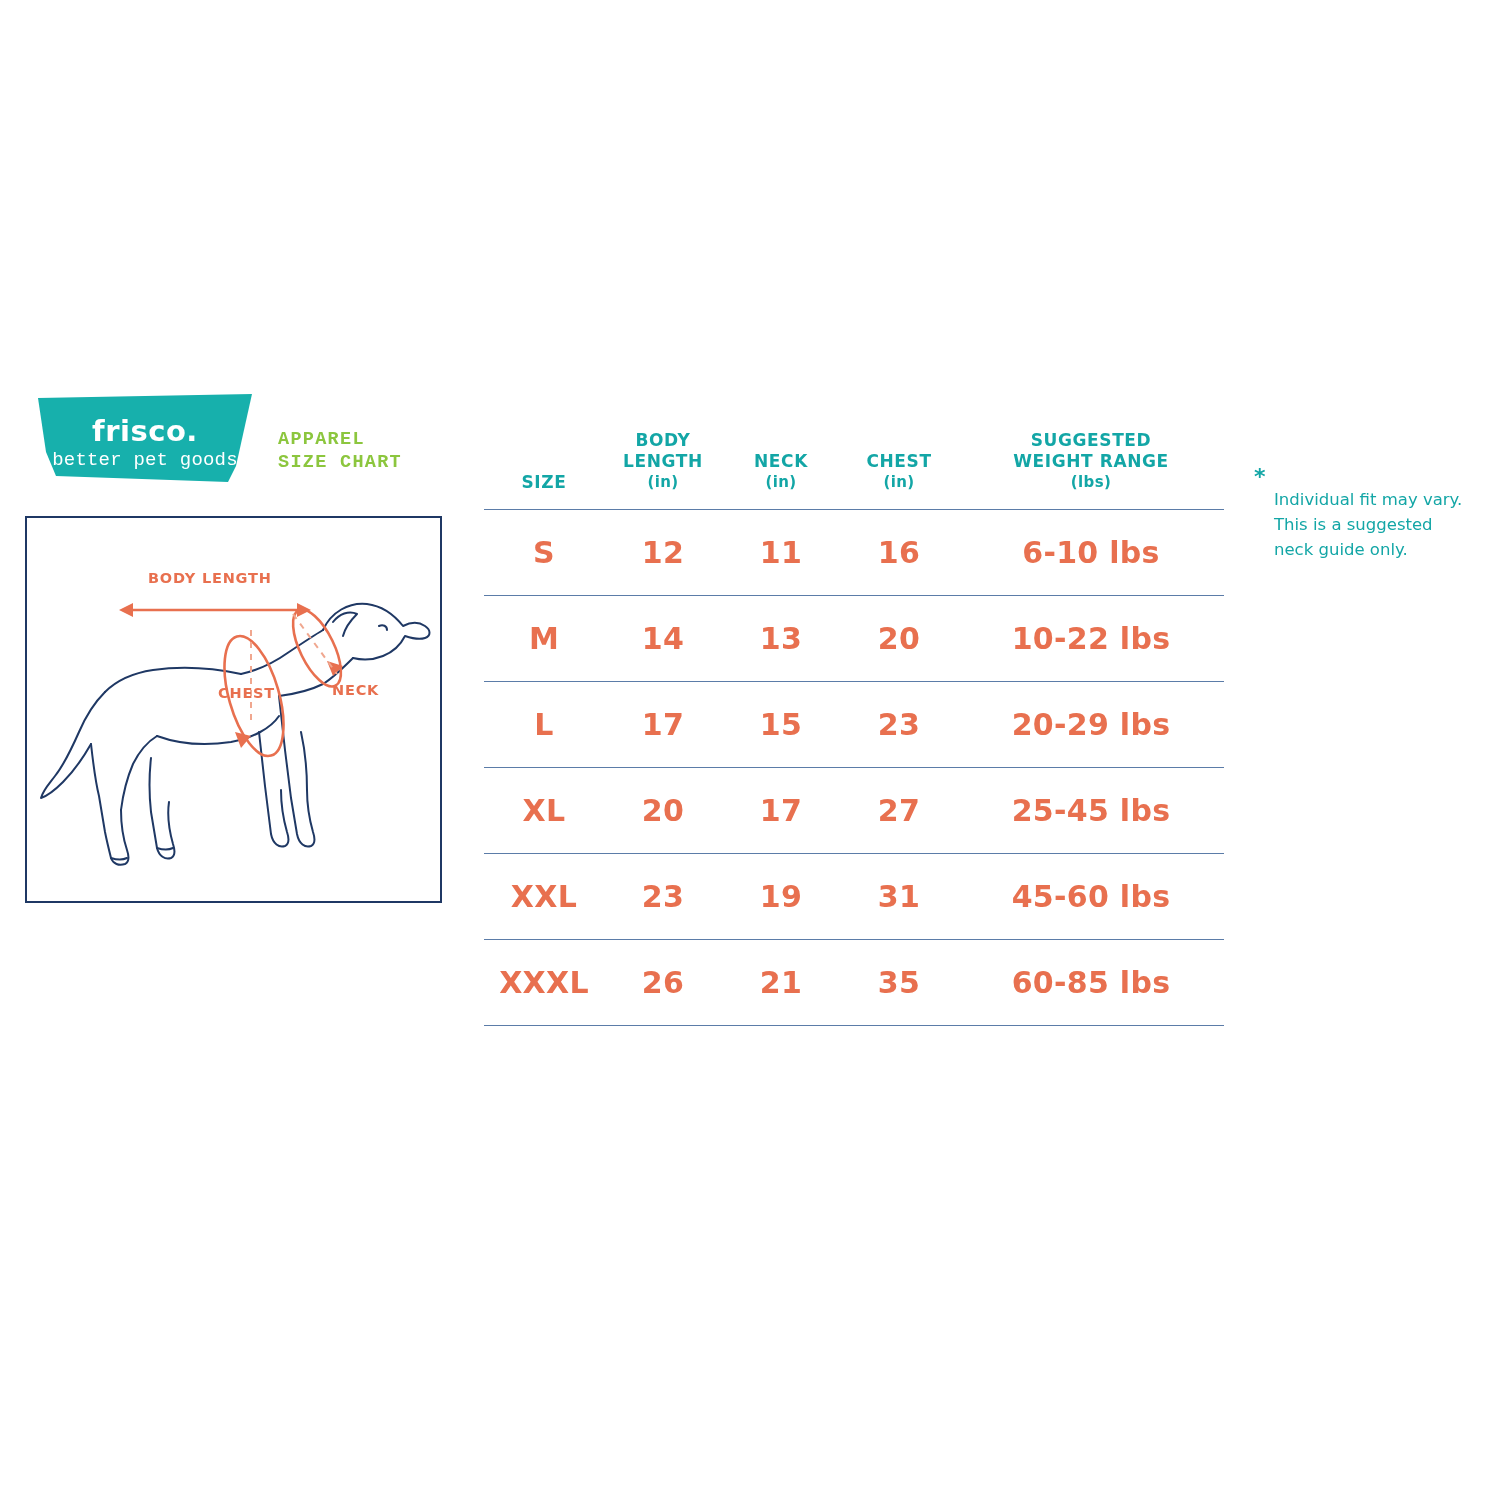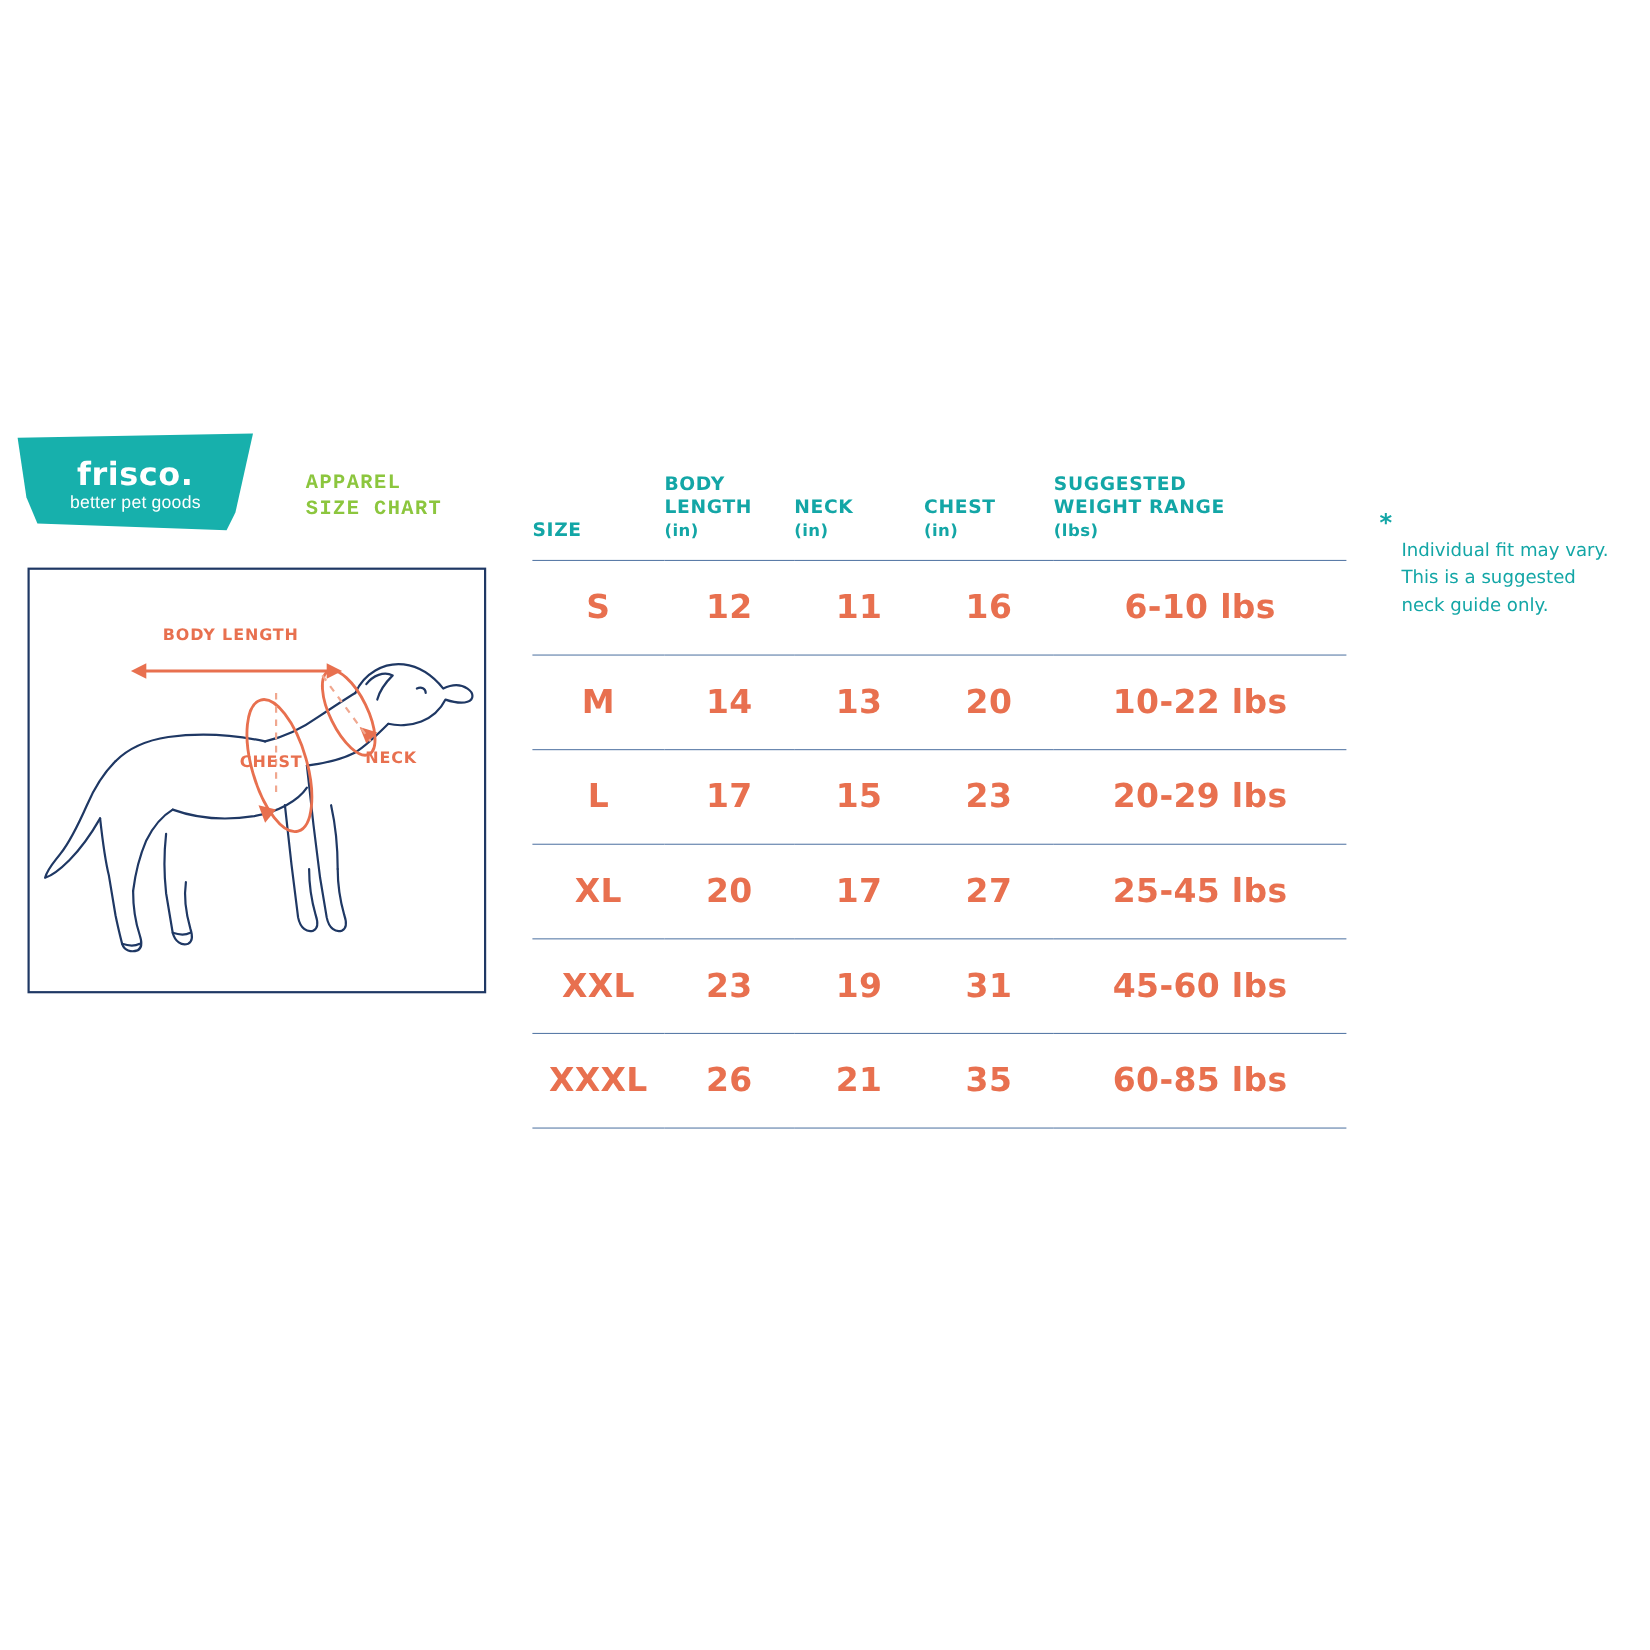--- a/index.html
+++ b/index.html
@@ -19,21 +19,21 @@
     position: absolute;
     left: 0;
     top: 0;
     width: 1500px;
     height: 1500px;
   }
 
   
   .logo-wrap {
     position: absolute;
-    left: 14px;
+    left: 36px;
     top: 392px;
     width: 218px;
     height: 92px;
   }
   .logo-shape {
     position: absolute;
     left: 0; top: 0;
     width: 218px; height: 92px;
   }
   .logo-text {
@@ -48,22 +48,22 @@
     font-weight: bold;
     letter-spacing: 0.5px;
   }
   .logo-sub {
     position: absolute;
     left: 0;
     top: 57px;
     width: 218px;
     text-align: center;
     color: #ffffff;
-    font-family: Liberation Sans, sans-serif;
-    font-size: 16px;
+    font-family: Liberation Mono, monospace;
+    font-size: 19px;
     letter-spacing: 0.2px;
   }
 
   
   .apparel-title {
     position: absolute;
     left: 278px;
     top: 428px;
     width: 200px;
     color: #8cc63e;
@@ -113,21 +113,21 @@
   }
   table.sizes th {
     color: #13a6a6;
     font-family: "DejaVu Sans", sans-serif;
     font-weight: bold;
     font-size: 17px;
     letter-spacing: 0.6px;
     line-height: 21px;
     vertical-align: bottom;
     padding: 0 0 16px 0;
-    text-align: left;
+    text-align: center;
   }
   table.sizes th .unit {
     display: block;
     font-weight: bold;
     font-size: 15px;
     letter-spacing: 0.4px;
   }
   table.sizes tbody tr {
     border-top: 1.6px solid #5b7ca8;
   }

